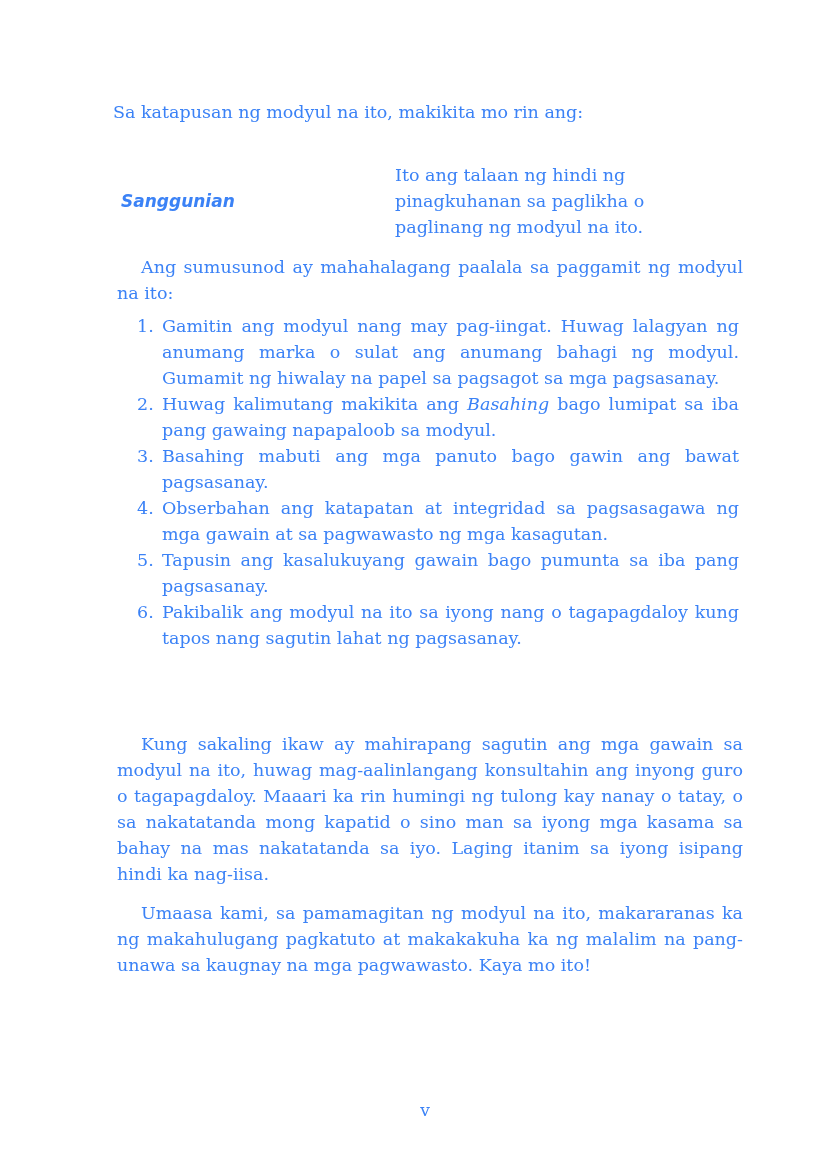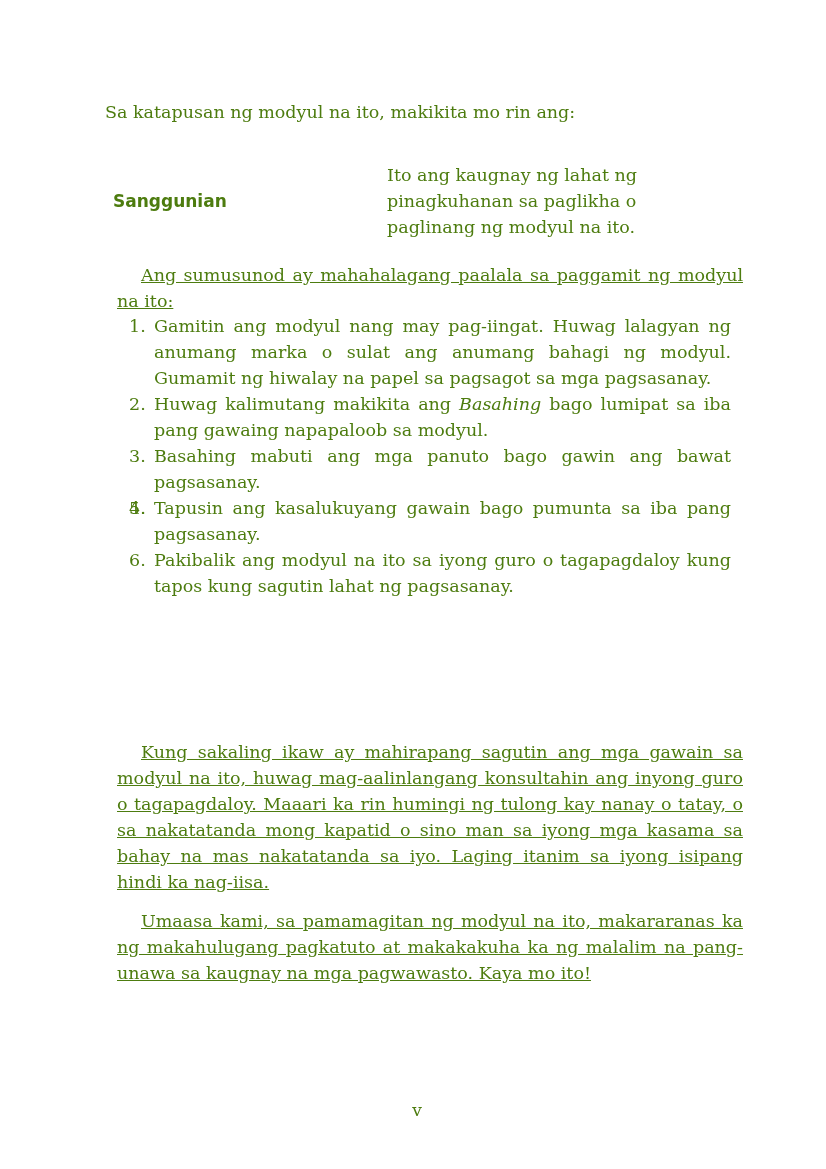--- a/index.html
+++ b/index.html
@@ -1,77 +1,78 @@
 <!DOCTYPE html>
 <html><head>
   <meta charset="utf-8">
   <style>
     html, body { margin: 0; padding: 0; background: #ffffff; }
     body { width: 826px; height: 1169px; position: relative; overflow: hidden; }
     .page {
-      position: absolute; left: 4px; top: 0; width: 686px; height: 1169px;
+      position: absolute; left: 12px; top: 0; width: 686px; height: 1169px;
       font-family: "DejaVu Serif", "Liberation Serif", serif;
-      color: #4d7c0f; font-size: 17.5px; line-height: 26px;
+      color: #3b82f6; font-size: 17.5px; line-height: 26px;
     }
     .text-block { position: absolute; left: 101px; width: 626px; }
     .intro { top: 99px; }
     .ref-table { position: absolute; top: 162px; left: 101px; width: 626px; }
     .ref-term {
       position: absolute; left: 8px; top: 26px;
-      font-weight: bold; 
+      font-weight: bold; font-style: italic;
       font-family: "DejaVu Sans", "Liberation Sans", sans-serif; font-size: 17px;
     }
     .ref-desc { position: absolute; left: 282px; top: 0; width: 300px; }
-    .para { text-align: justify; text-indent: 24px; margin: 12px; text-decoration: underline; }
+    .para { text-align: justify; text-indent: 24px; margin: 4px; }
     .reminders-intro { top: 250px; }
     .list { position: absolute; top: 313px; left: 125px; width: 602px; margin: 0; padding: 0; list-style: none; }
     .list li { position: relative; padding-left: 25px; text-align: justify; }
     .list .num { position: absolute; left: 0; top: 0; }
     .help-para { top: 727px; }
     .closing-para { top: 896px; }
     .page-number { position: absolute; top: 1097px; left: 0; width: 826px; text-align: center; font-size: 17px; }
     em { font-style: italic; }
   </style>
 </head>
 <body>
 
 <div class="page">
 
   <p class="text-block intro" style="margin:0;">Sa katapusan ng modyul na ito, makikita mo rin ang:</p>
 
   <div class="ref-table">
     <div class="ref-term">Sanggunian</div>
-    <div class="ref-desc">Ito ang kaugnay ng lahat ng pinagkuhanan sa paglikha o paglinang ng modyul na ito.</div>
+    <div class="ref-desc">Ito ang talaan ng hindi ng pinagkuhanan sa paglikha o paglinang ng modyul na ito.</div>
   </div>
 
   <p class="text-block para reminders-intro">Ang sumusunod ay mahahalagang paalala sa paggamit ng modyul na ito:</p>
 
   <ol class="list">
     <li>
       <span class="num">1.</span>
       <span>Gamitin ang modyul nang may pag-iingat. Huwag lalagyan ng anumang marka o sulat ang anumang bahagi ng modyul. Gumamit ng hiwalay na papel sa pagsagot sa mga pagsasanay.</span>
     </li>
     <li>
       <span class="num">2.</span>
       <span>Huwag kalimutang makikita ang </span><em>Basahing</em><span> bago lumipat sa iba pang gawaing napapaloob sa modyul.</span>
     </li>
     <li>
       <span class="num">3.</span>
       <span>Basahing mabuti ang mga panuto bago gawin ang bawat pagsasanay.</span>
     </li>
     <li>
       <span class="num">4.</span>
+      <span>Obserbahan ang katapatan at integridad sa pagsasagawa ng mga gawain at sa pagwawasto ng mga kasagutan.</span>
     </li>
     <li>
       <span class="num">5.</span>
       <span>Tapusin ang kasalukuyang gawain bago pumunta sa iba pang pagsasanay.</span>
     </li>
     <li>
       <span class="num">6.</span>
-      <span>Pakibalik ang modyul na ito sa iyong guro o tagapagdaloy kung tapos kung sagutin lahat ng pagsasanay.</span>
+      <span>Pakibalik ang modyul na ito sa iyong nang o tagapagdaloy kung tapos nang sagutin lahat ng pagsasanay.</span>
     </li>
   </ol>
 
   <p class="text-block para help-para">Kung sakaling ikaw ay mahirapang sagutin ang mga gawain sa modyul na ito, huwag mag-aalinlangang konsultahin ang inyong guro o tagapagdaloy. Maaari ka rin humingi ng tulong kay nanay o tatay, o sa nakatatanda mong kapatid o sino man sa iyong mga kasama sa bahay na mas nakatatanda sa iyo. Laging itanim sa iyong isipang hindi ka nag-iisa.</p>
 
   <p class="text-block para closing-para">Umaasa kami, sa pamamagitan ng modyul na ito, makararanas ka ng makahulugang pagkatuto at makakakuha ka ng malalim na pang-unawa sa kaugnay na mga pagwawasto. Kaya mo ito!</p>
 
   <div class="page-number">v</div>
 </div>
 

